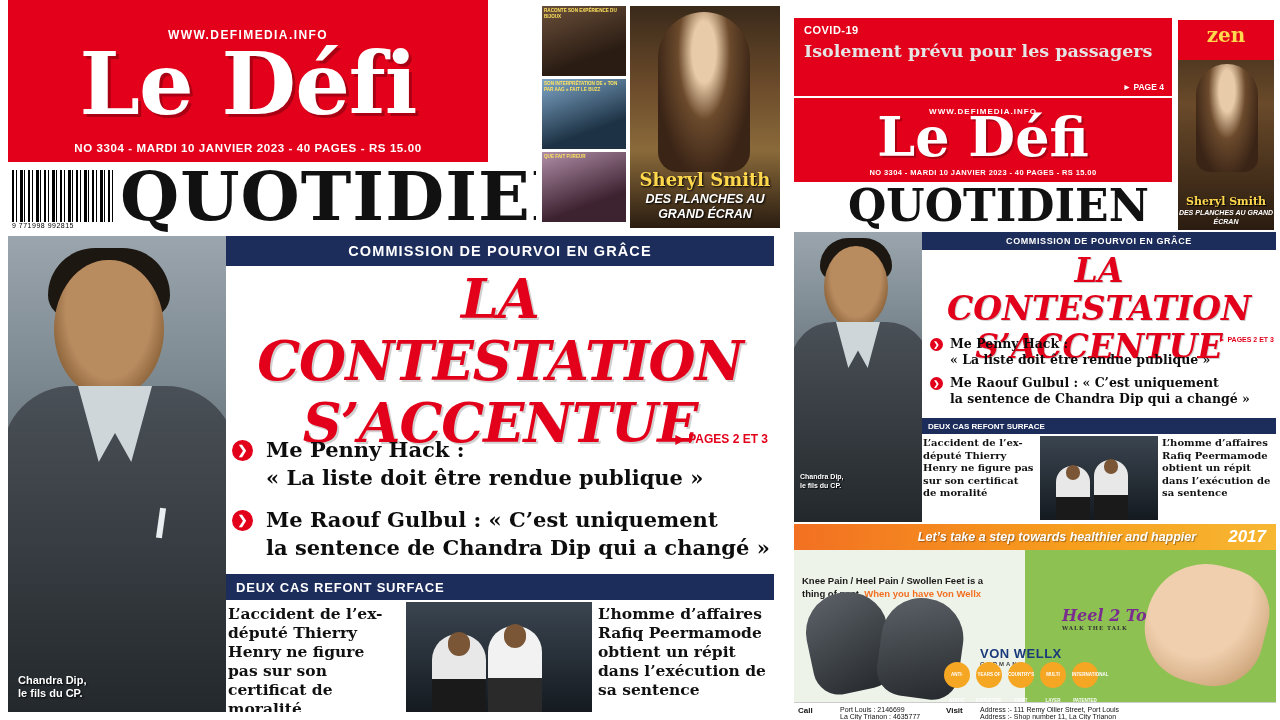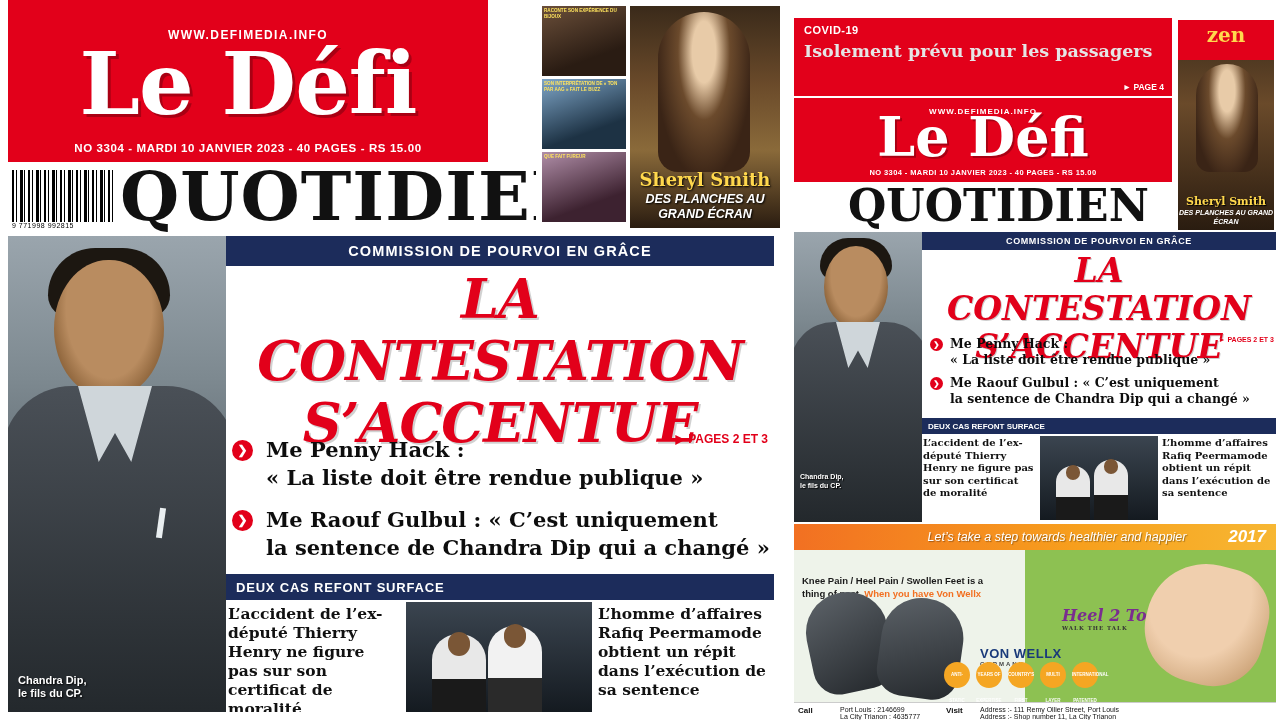--- a/index.html
+++ b/index.html
@@ -660,21 +660,21 @@
     position: absolute;
     left: 8px; top: 508px;
     width: 482px; height: 26px;
     background: linear-gradient(90deg,#f27022,#f7a01d 60%,#f7b733);
     display: flex;
     align-items: center;
     justify-content: center;
   }
   .r-ad-banner-text {
     color: #ffffff;
-    font-weight: normal;
+    font-weight: bold;
     font-style: italic;
     font-size: 12.5px;
     text-shadow: 1px 1px 1px rgba(0,0,0,0.35);
     margin-left: 44px;
   }
   .r-ad-year {
     position: absolute;
     right: 10px;
     color: #ffffff;
     font-weight: bold;

